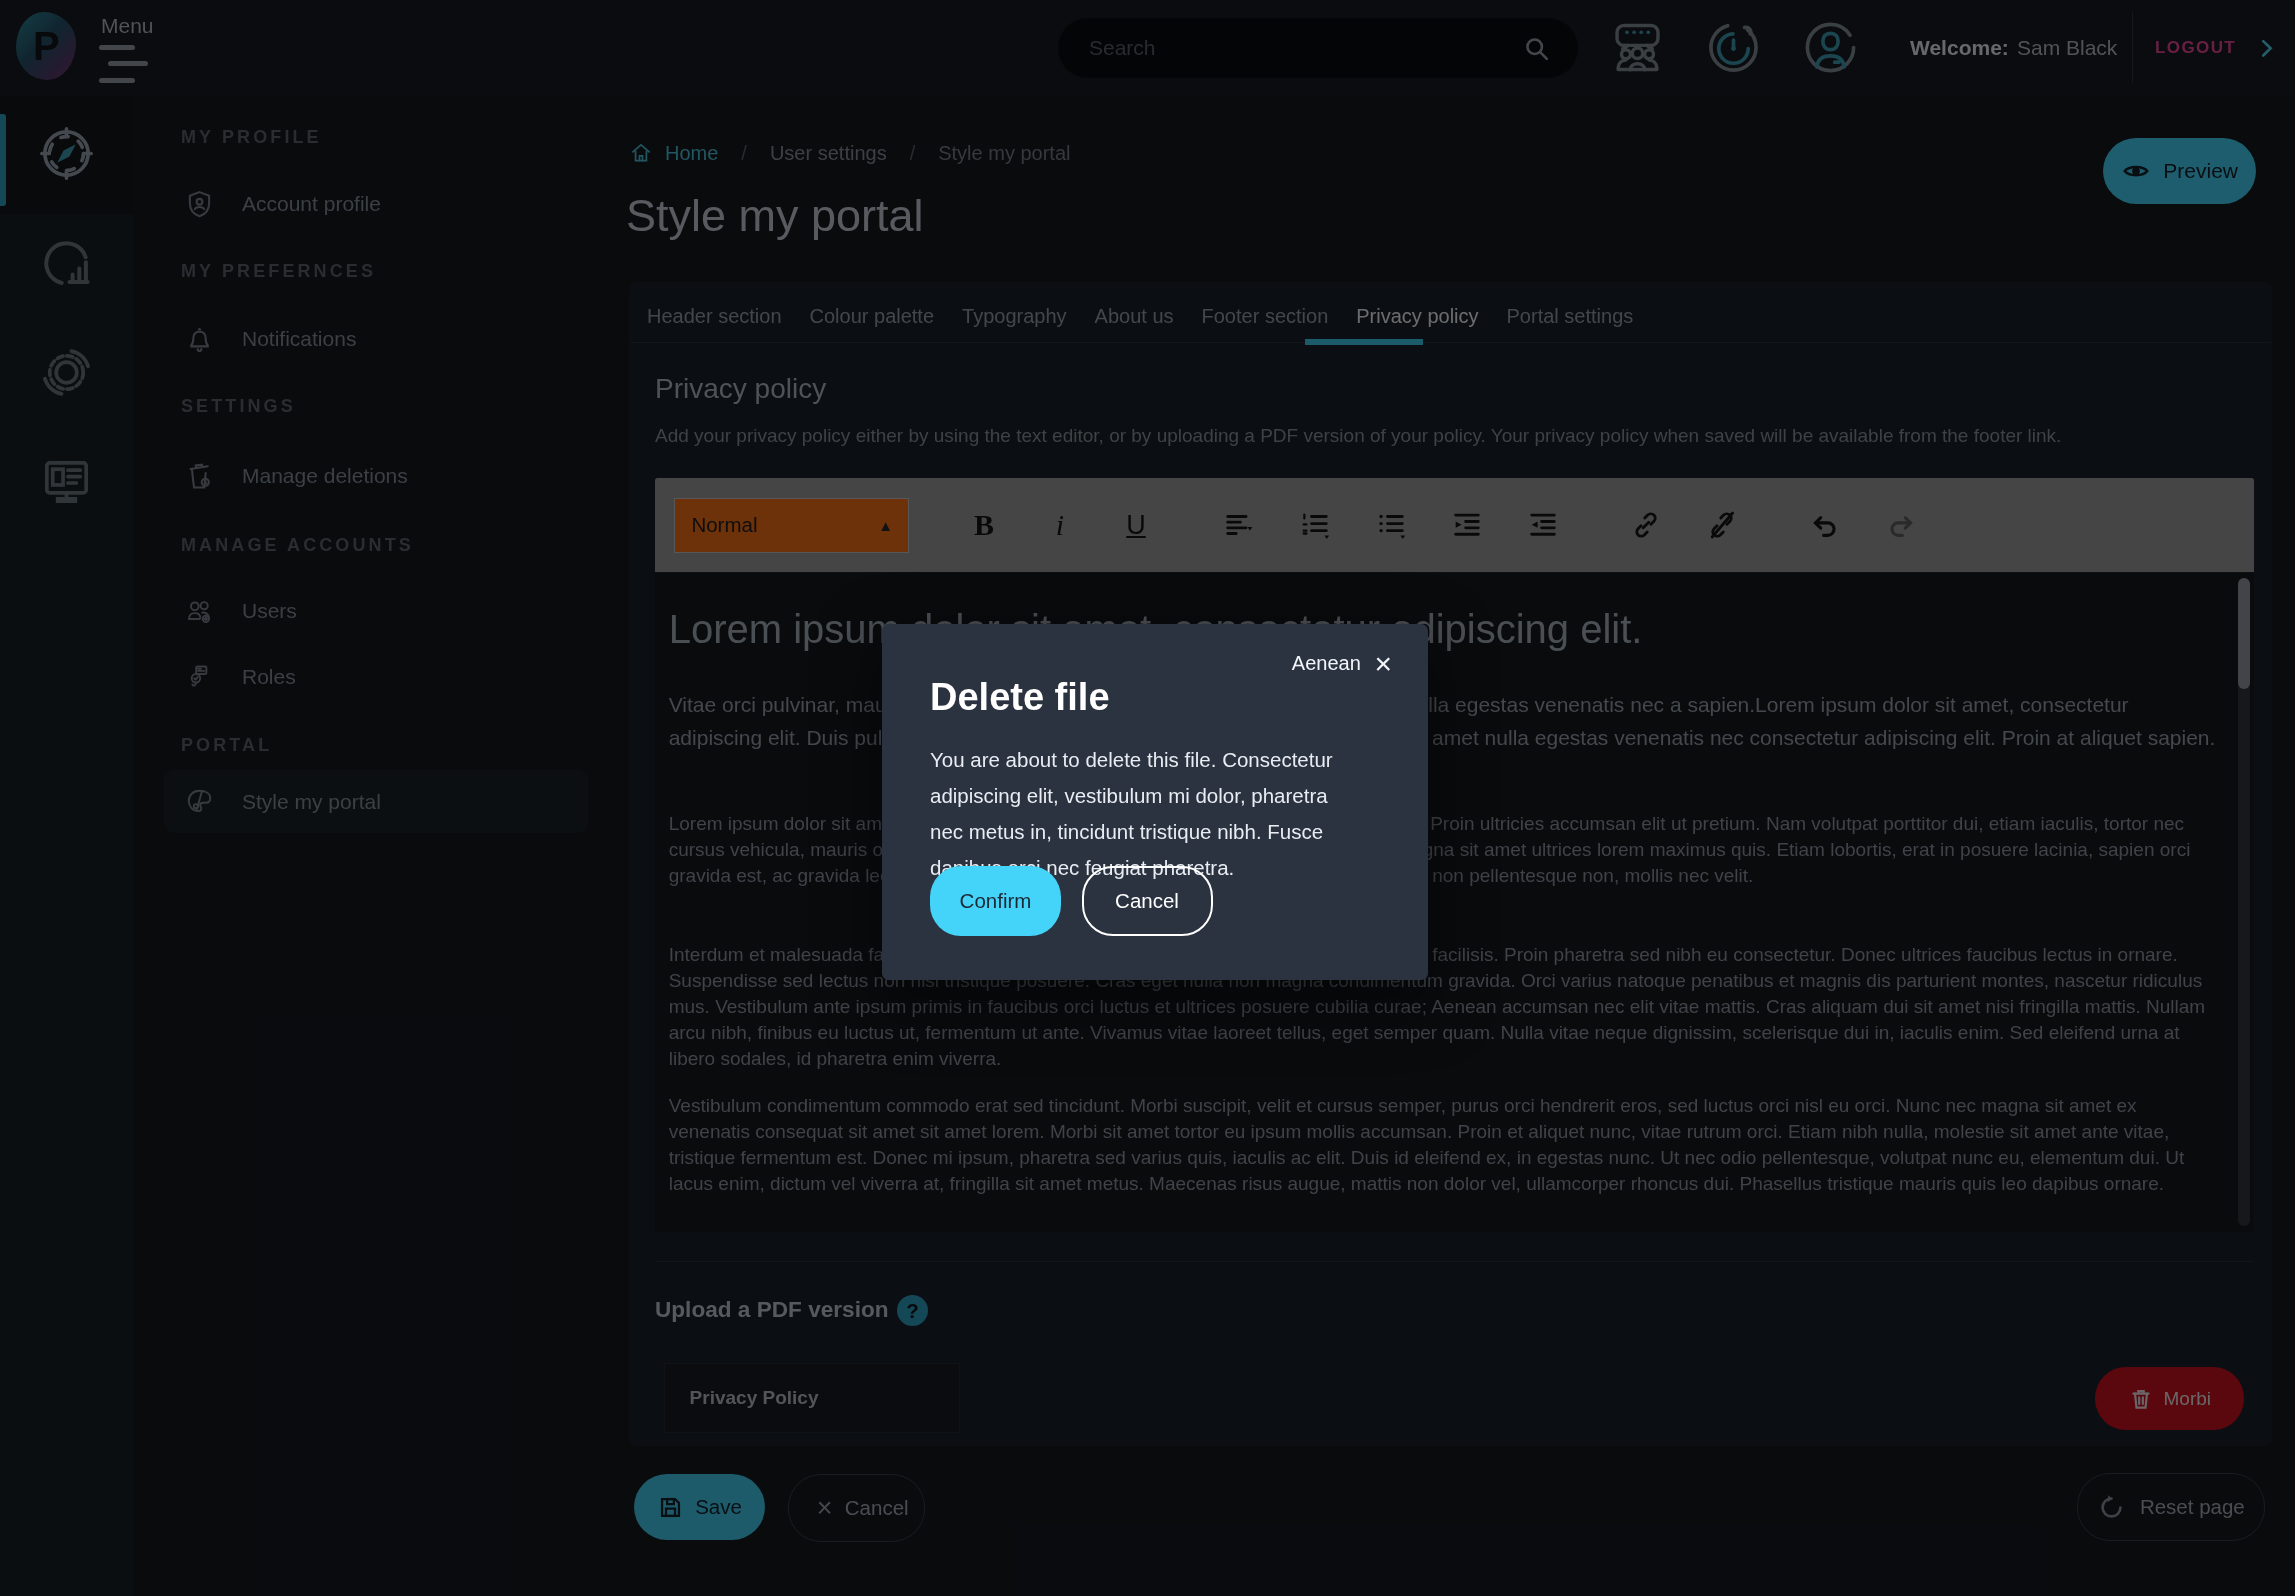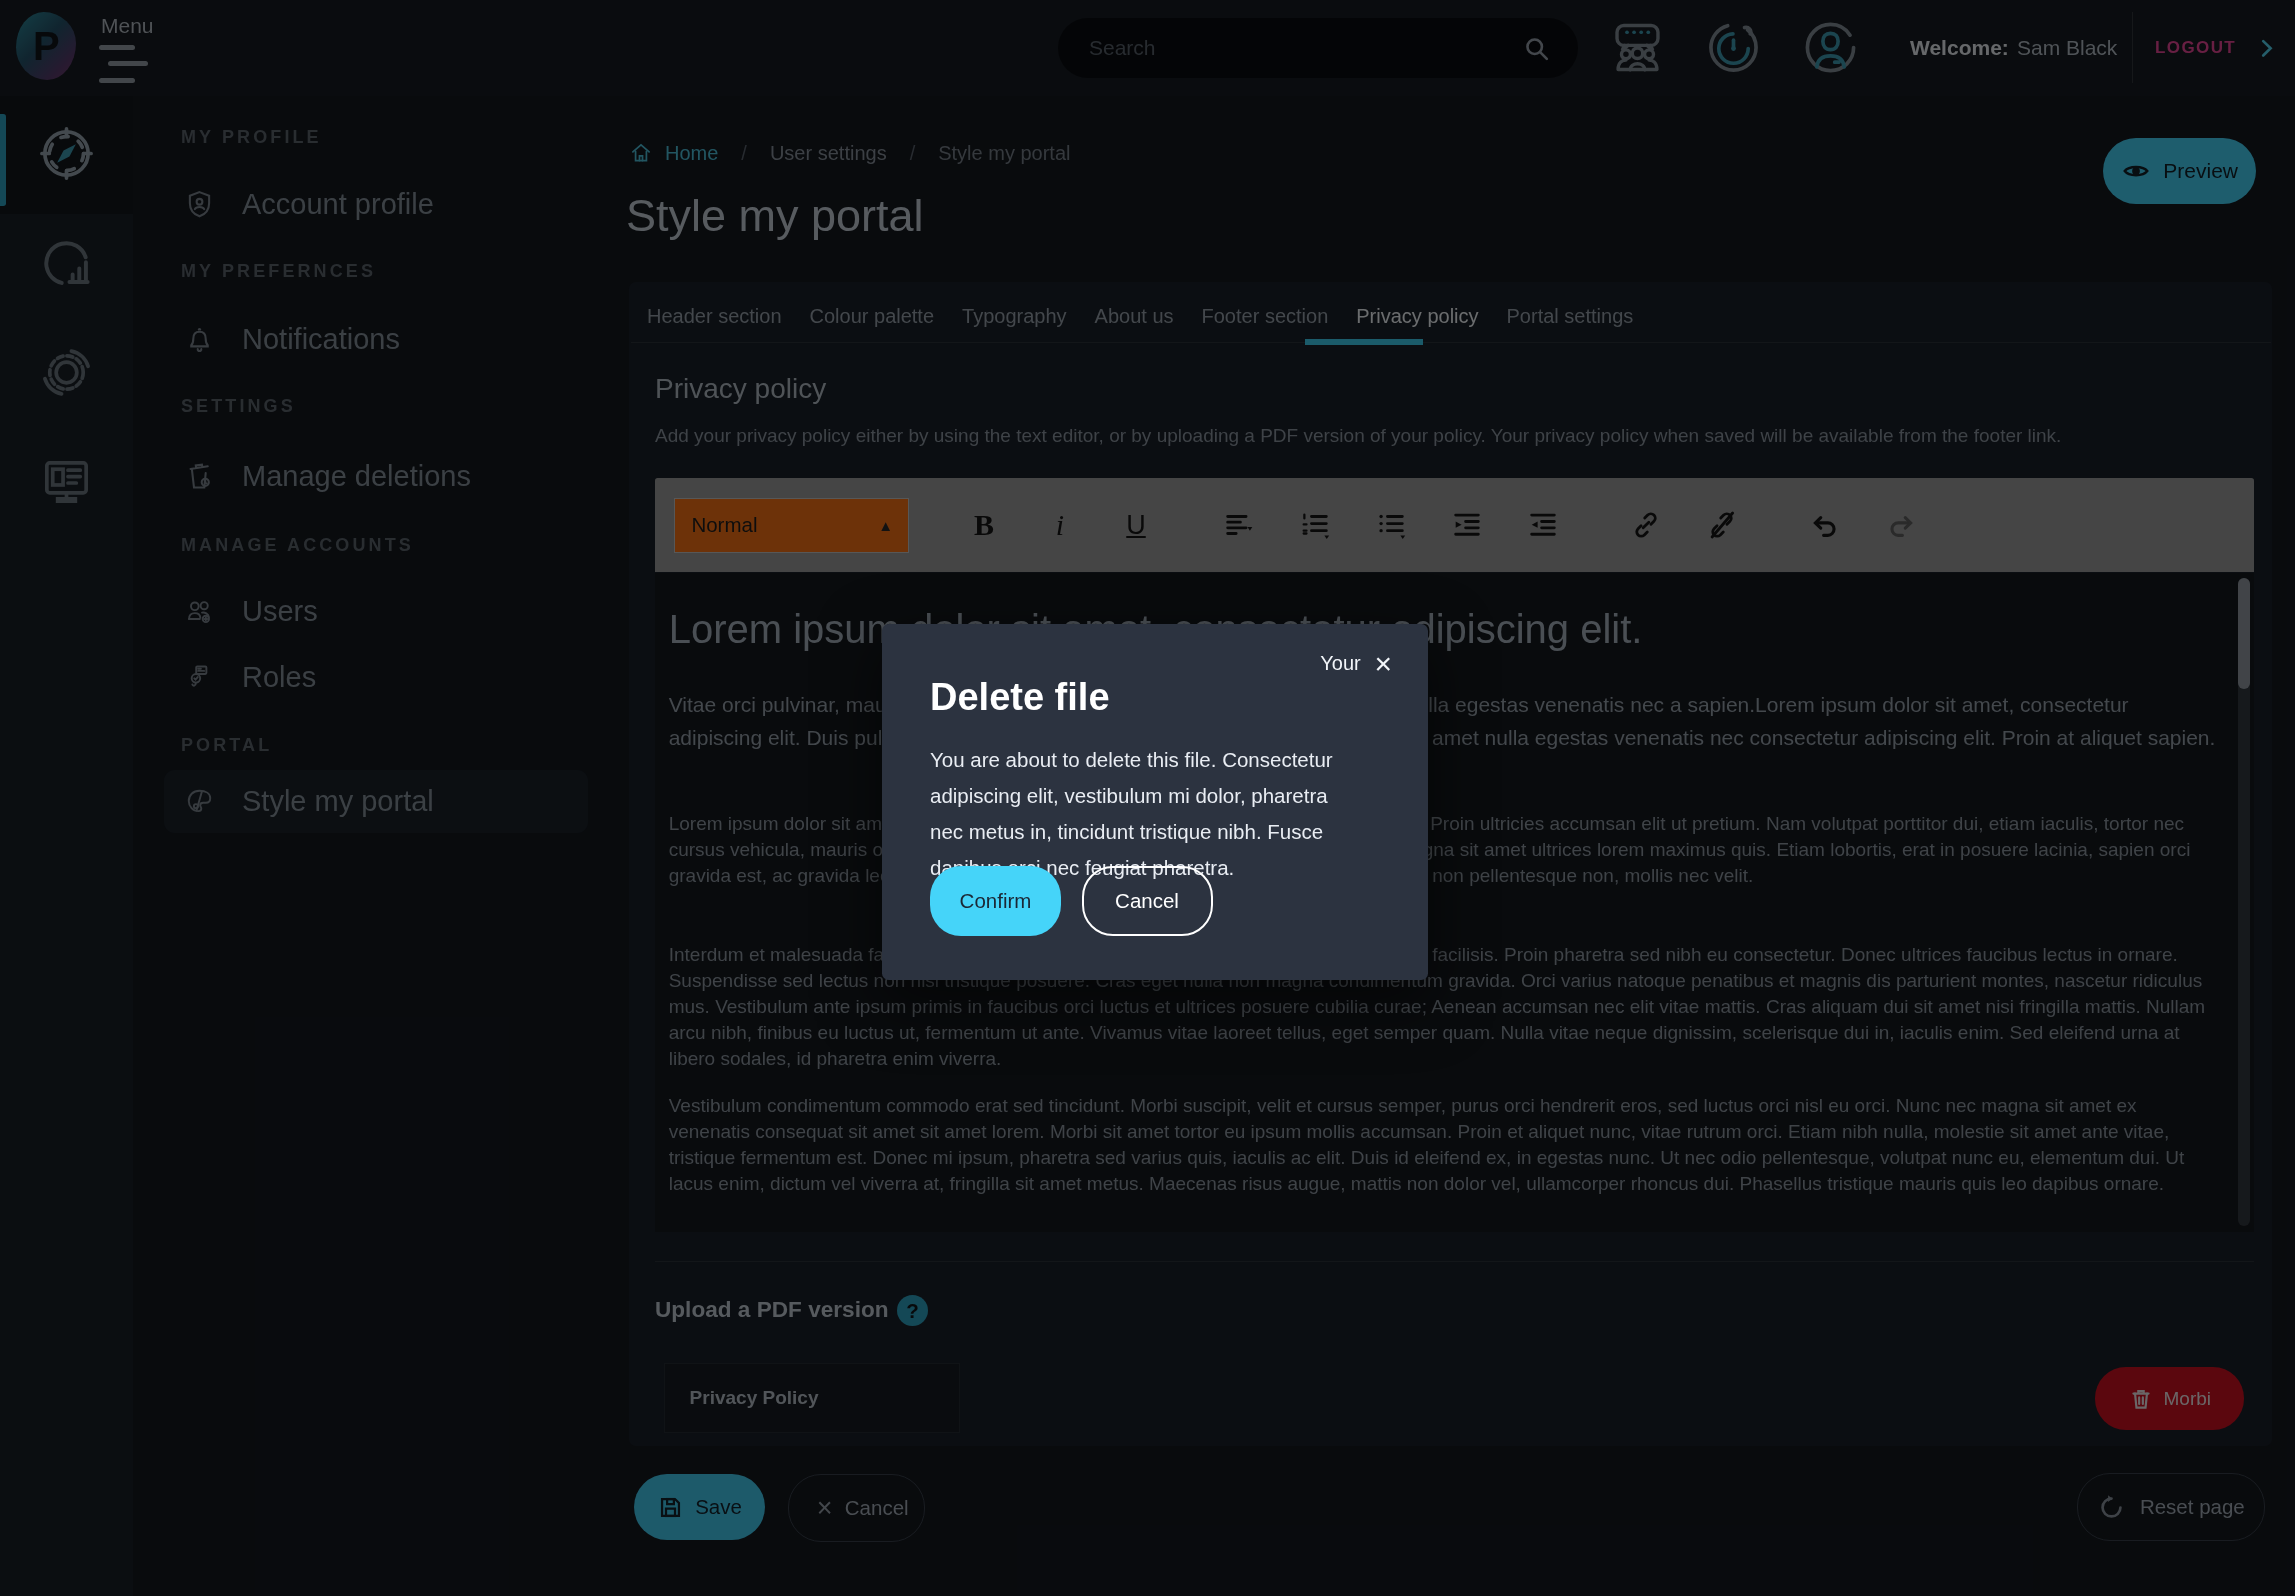--- a/index.html
+++ b/index.html
@@ -33,21 +33,21 @@
   .logout b{color:#ec4899;font-size:17px;letter-spacing:1.4px;}
   .logout svg{margin-left:18px;color:#55d6f2;}
   
   .rail{left:0;top:96px;width:133px;height:1501px;background:#1b2127;border-radius:15px 0 0 0;}
   .rail-active{left:0;top:96px;width:133px;height:118px;background:#14181d;}
   .rail-bar{left:0;top:114px;width:6.2px;height:92px;background:#2fa4c4;border-radius:0 2.7px 2.7px 0;}
   .rail-ic{left:37px;width:59px;height:59px;color:#6e7983;}
   .rail-ic.active{color:#9aa7b1;}
   .sideitem{left:164px;width:424px;height:66px;display:flex;align-items:center;cursor:pointer;}
   .sideitem .ic{width:33px;height:33px;color:#7d8790;margin-left:19px;flex:none;}
-  .sideitem .lbl{font-size:29px;color:#8792 9c;color:#87929c;margin-left:26px;white-space:nowrap;}
+  .sideitem .lbl{font-size:21px;color:#8792 9c;color:#87929c;margin-left:26px;white-space:nowrap;}
   .sideitem.active{background:#1c232b;border-radius:11px;}
   .sechead{left:181px;font-size:18px;letter-spacing:3.1px;color:#5d666f;font-weight:bold;white-space:nowrap;}
   
   .crumbs{left:628px;top:140px;display:flex;align-items:center;font-size:20px;}
   .crumbs .home{color:#4fc3dd;display:flex;align-items:center;cursor:pointer;}
   .crumbs .home svg{margin-right:11px;}
   .crumbs .sep{color:#5a636d;margin:0 23px;}
   .crumbs .c2{color:#8a939d;cursor:pointer;}
   .crumbs .c3{color:#79828c;}
   .title{left:626px;top:190px;font-size:45px;color:#c6cfd8;}
@@ -432,21 +432,21 @@
     <svg width="29" height="29" viewBox="0 0 24 24" fill="none" stroke="currentColor" stroke-width="2.2" stroke-linecap="round">
         <path d="M12 4.6 a7.4 7.4 0 1 0 7.4 7.4"></path>
         <path d="M9.2 1.8 L12.4 4.6 L9.2 7.4" fill="currentColor" stroke="none"></path>
       </svg>
     <span>Reset page</span>
   </div>
 
   <div class="abs overlay"></div>
   <div class="abs modal">
     <div class="mclose">
-      <span>Your</span>
+      <span>Aenean</span>
       <span class="x">×</span>
     </div>
     <div class="mtitle">Delete file</div>
     <div class="mbody">You are about to delete this file. Consectetur adipiscing elit, vestibulum mi dolor, pharetra nec metus in, tincidunt tristique nibh. Fusce dapibus orci nec feugiat pharetra.</div>
     <div class="mbtns">
       <button class="mconfirm">Confirm</button>
       <button class="mcancel">Cancel</button>
     </div>
   </div>
 

